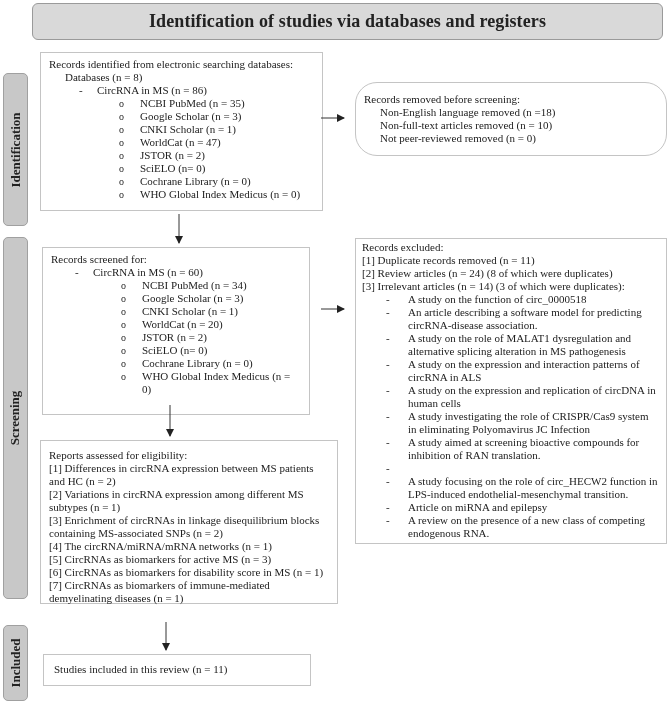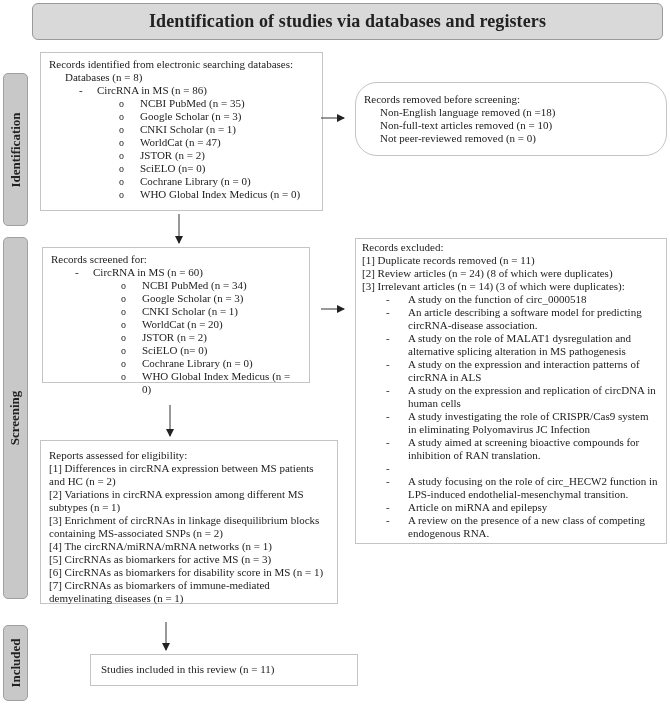--- a/index.html
+++ b/index.html
@@ -87,21 +87,21 @@
     </div>
 </div>
 
 <div class="abs box" style="left:355px;top:82px;width:312px;height:74px;padding-top:10px;border-radius:22px;">
   <span class="title">Records removed before screening:</span>
   <div class="l1">Non-English language removed (n =18)</div>
   <div class="l1">Non-full-text articles removed (n = 10)</div>
   <div class="l1">Not peer-reviewed removed (n = 0)</div>
 </div>
 
-<div class="abs box" style="left:42px;top:247px;width:268px;height:136px;">
+<div class="abs box" style="left:42px;top:247px;width:268px;height:168px;">
   <span class="title">Records screened for:</span>
   <div class="dash-row" style="padding-left:24px;">
     <span class="mk">-</span>
     <span>CircRNA in MS (n = 60)</span>
   </div>
   <div id="screened-items">
       <div class="o-row">
         <span class="mk">o</span>
         <span>NCBI PubMed (n = 34)</span>
       </div>
@@ -194,21 +194,21 @@
       <div>[1] Differences in circRNA expression between MS patients and HC (n = 2)</div>
       <div>[2] Variations in circRNA expression among different MS subtypes  (n = 1)</div>
       <div>[3] Enrichment of circRNAs in linkage disequilibrium blocks containing MS-associated SNPs (n = 2)</div>
       <div>[4] The circRNA/miRNA/mRNA networks (n = 1)</div>
       <div>[5] CircRNAs as biomarkers for active MS (n = 3)</div>
       <div>[6] CircRNAs as biomarkers for disability score in MS (n = 1)</div>
       <div>[7] CircRNAs as biomarkers of immune-mediated demyelinating diseases (n = 1)</div>
     </div>
 </div>
 
-<div class="abs box" style="left:43px;top:654px;width:268px;height:32px;padding-top:8px;padding-left:10px;margin-left:47px;">
+<div class="abs box" style="left:43px;top:654px;width:268px;height:32px;padding-top:8px;padding-left:10px;">
   <span>Studies included in this review (n = 11)</span>
 </div>
 
 <svg class="arrows" width="670" height="708">
   <defs>
     <marker id="ah" markerWidth="8" markerHeight="8" refX="7" refY="4" orient="auto" markerUnits="userSpaceOnUse">
       <path d="M0,0 L8,4 L0,8 Z" fill="#222"></path>
     </marker>
   </defs>
   <line x1="321" y1="118" x2="344" y2="118" stroke="#333" stroke-width="1" marker-end="url(#ah)"></line>

